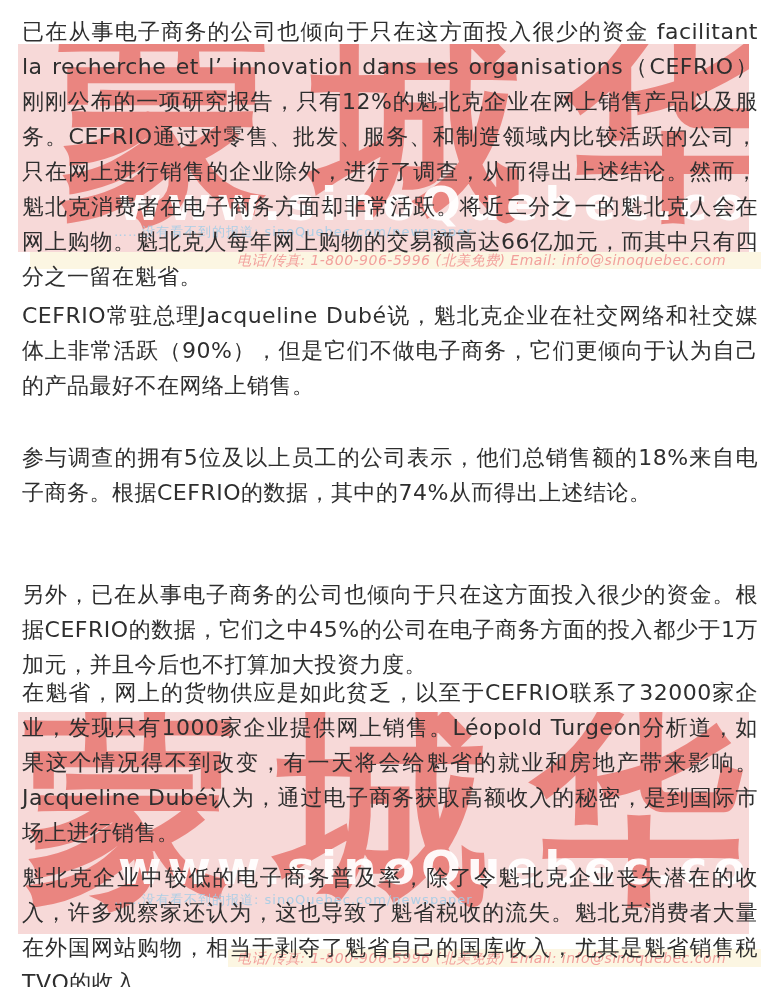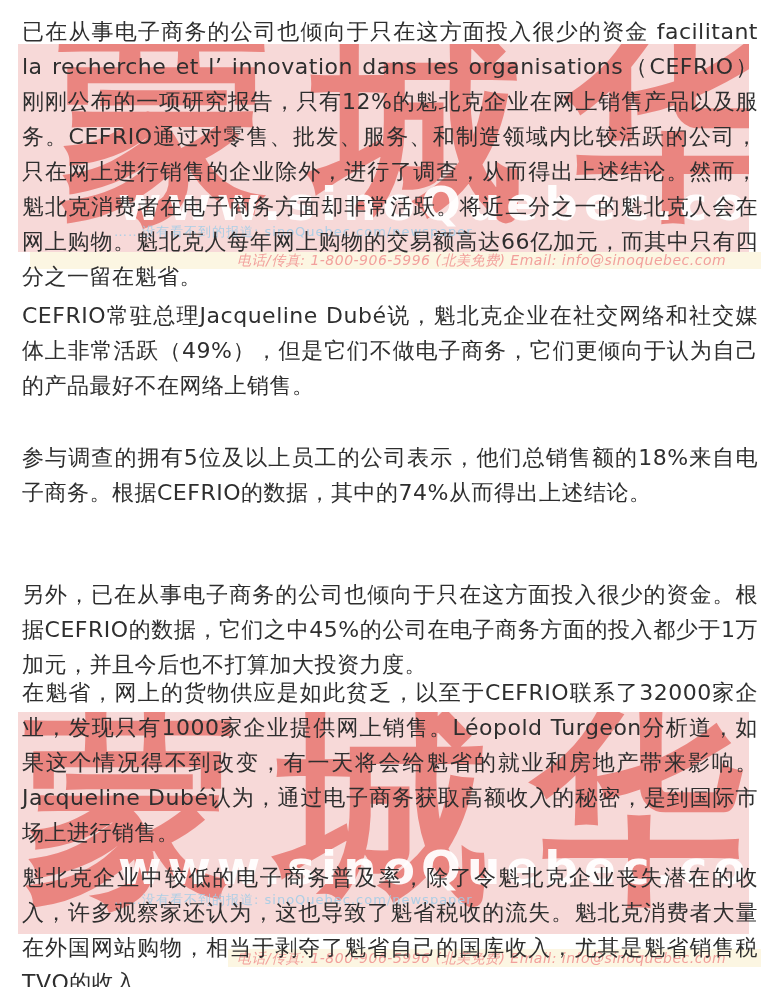--- a/index.html
+++ b/index.html
@@ -123,17 +123,17 @@
 <div class="cream-band" id="cream-top"></div>
 <div class="cream-band" id="cream-bottom"></div>
 
 <div class="news-line" id="news-line-top">……没有看不到的报道: sinoQuebec.com/newspaper</div>
 <div class="news-line" id="news-line-bottom">……没有看不到的报道: sinoQuebec.com/newspaper</div>
 
 <div class="contact-line" id="contact-top">电话/传真: 1-800-906-5996 (北美免费)  Email: info@sinoquebec.com</div>
 <div class="contact-line" id="contact-bottom">电话/传真: 1-800-906-5996 (北美免费)  Email: info@sinoquebec.com</div>
 
 <div class="para" id="p1">已在从事电子商务的公司也倾向于只在这方面投入很少的资金 facilitant la recherche et l’ innovation dans les organisations（CEFRIO）刚刚公布的一项研究报告，只有12%的魁北克企业在网上销售产品以及服务。CEFRIO通过对零售、批发、服务、和制造领域内比较活跃的公司，只在网上进行销售的企业除外，进行了调查，从而得出上述结论。然而，魁北克消费者在电子商务方面却非常活跃。将近二分之一的魁北克人会在网上购物。魁北克人每年网上购物的交易额高达66亿加元，而其中只有四分之一留在魁省。</div>
-<div class="para" id="p2">CEFRIO常驻总理Jacqueline Dubé说，魁北克企业在社交网络和社交媒体上非常活跃（49%），但是它们不做电子商务，它们更倾向于认为自己的产品最好不在网络上销售。</div>
+<div class="para" id="p2">CEFRIO常驻总理Jacqueline Dubé说，魁北克企业在社交网络和社交媒体上非常活跃（90%），但是它们不做电子商务，它们更倾向于认为自己的产品最好不在网络上销售。</div>
 <div class="para" id="p3">参与调查的拥有5位及以上员工的公司表示，他们总销售额的18%来自电子商务。根据CEFRIO的数据，其中的74%从而得出上述结论。</div>
 <div class="para" id="p4">另外，已在从事电子商务的公司也倾向于只在这方面投入很少的资金。根据CEFRIO的数据，它们之中45%的公司在电子商务方面的投入都少于1万加元，并且今后也不打算加大投资力度。</div>
 <div class="para" id="p5">在魁省，网上的货物供应是如此贫乏，以至于CEFRIO联系了32000家企业，发现只有1000家企业提供网上销售。Léopold Turgeon分析道，如果这个情况得不到改变，有一天将会给魁省的就业和房地产带来影响。Jacqueline Dubé认为，通过电子商务获取高额收入的秘密，是到国际市场上进行销售。</div>
 <div class="para" id="p6">魁北克企业中较低的电子商务普及率，除了令魁北克企业丧失潜在的收入，许多观察家还认为，这也导致了魁省税收的流失。魁北克消费者大量在外国网站购物，相当于剥夺了魁省自己的国库收入，尤其是魁省销售税TVQ的收入。</div>
 
 </body></html>

